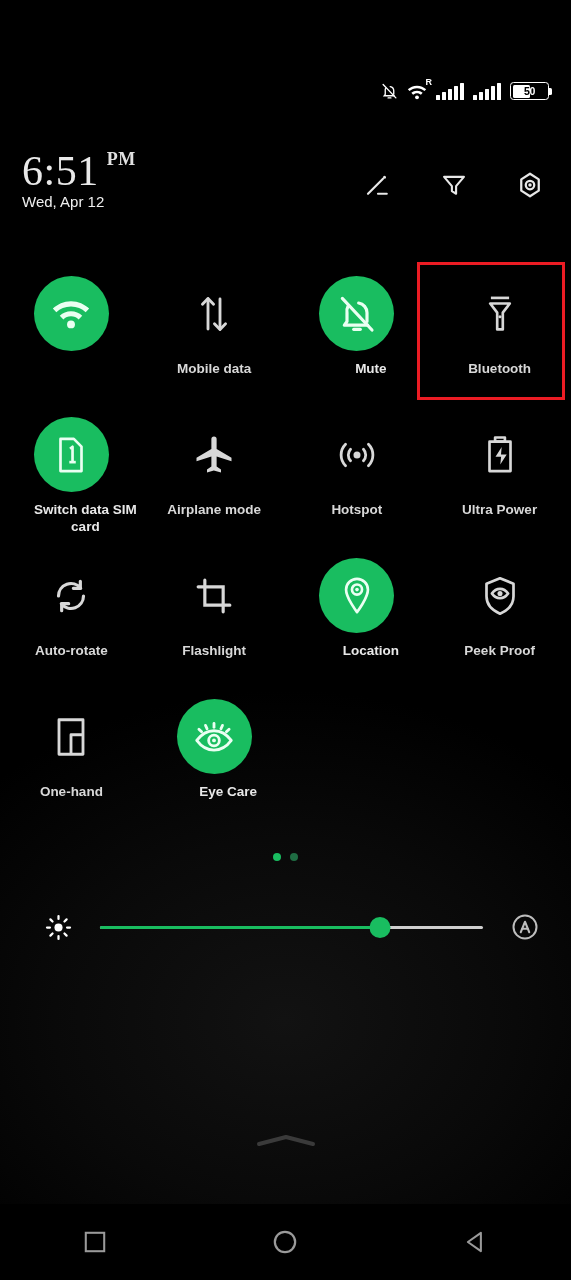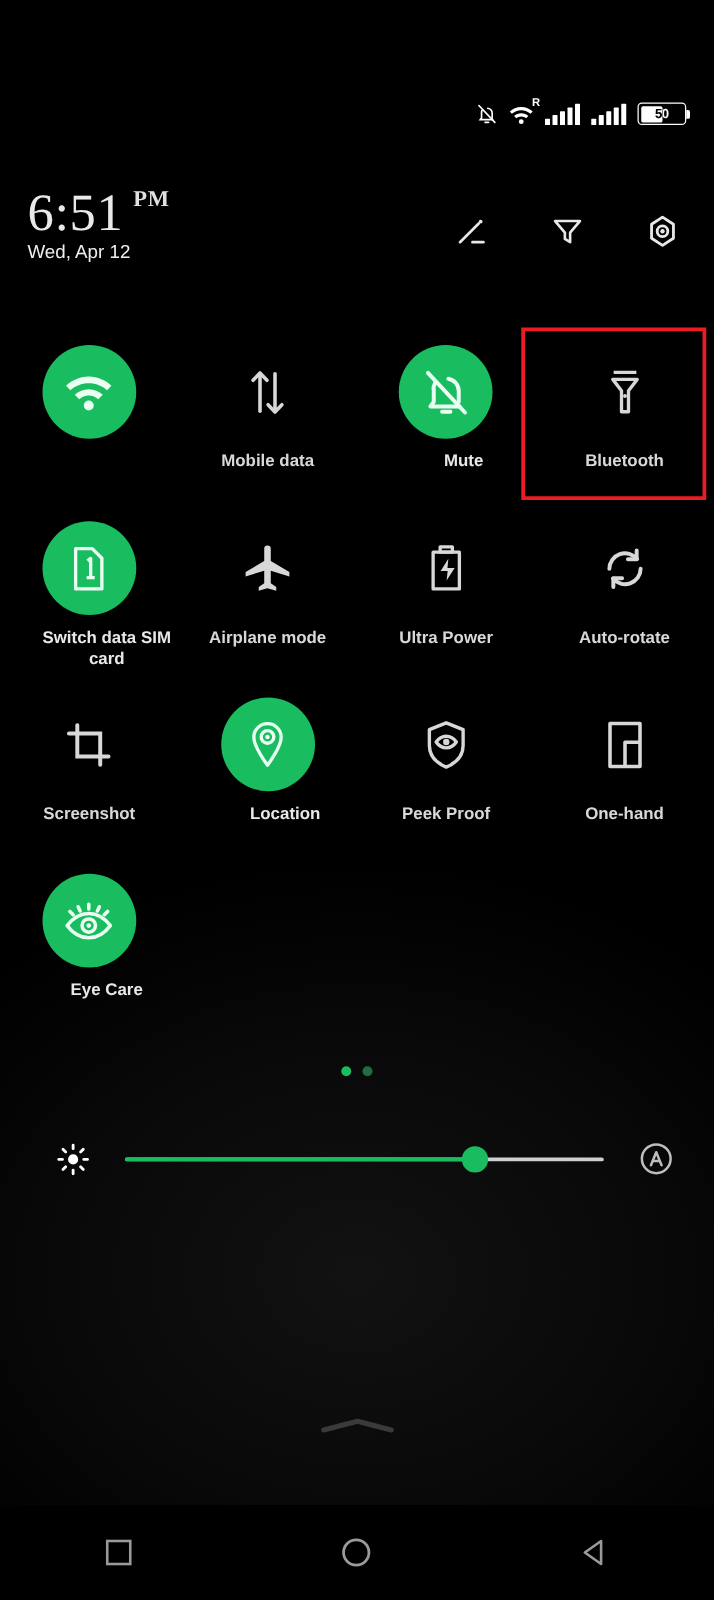--- a/index.html
+++ b/index.html
@@ -275,20 +275,32 @@
 
     <div class="tile">
       <div class="tile-ico">
         <svg width="42" height="42" viewBox="0 0 24 24" fill="#d8d8d8">
           <path d="M22 15.5v-2l-8.5-5V2.9a1.5 1.5 0 1 0-3 0V8.5L2 13.5v2l8.5-2.6v5.7L8 20.3V22l3.9-1.1L16 22v-1.7l-2.5-1.7v-5.7z"></path>
         </svg>
       </div>
       <div class="tile-label">Airplane mode</div>
     </div>
 
+    <div class="tile">
+      <div class="tile-ico">
+        <svg width="44" height="34" viewBox="0 0 30 22" fill="none" stroke="#d8d8d8" stroke-width="1.9" stroke-linecap="round">
+          <circle cx="15" cy="11" r="2.4" fill="#d8d8d8" stroke="none"></circle>
+          <path d="M10.6 7.1a5.7 5.7 0 0 0 0 7.8"></path>
+          <path d="M19.4 7.1a5.7 5.7 0 0 1 0 7.8"></path>
+          <path d="M7.2 3.7a10.3 10.3 0 0 0 0 14.6"></path>
+          <path d="M22.8 3.7a10.3 10.3 0 0 1 0 14.6"></path>
+        </svg>
+      </div>
+      <div class="tile-label">Hotspot</div>
+    </div>
 
     <div class="tile">
       <div class="tile-ico">
         <svg width="32" height="42" viewBox="0 0 22 30" fill="none" stroke="#d8d8d8" stroke-width="1.9" stroke-linejoin="round">
           <path d="M7.5 2.5h7v3h-7z"></path>
           <path d="M3.5 5.5h15v21h-15z"></path>
           <path d="M12.2 9.3l-4.4 7h4l-.6 5.4 4.6-7.1h-4.1z" fill="#d8d8d8" stroke="none"></path>
         </svg>
       </div>
       <div class="tile-label">Ultra Power</div>
@@ -306,21 +318,21 @@
       <div class="tile-label">Auto-rotate</div>
     </div>
 
     <div class="tile">
       <div class="tile-ico">
         <svg width="40" height="40" viewBox="0 0 24 24" fill="none" stroke="#d8d8d8" stroke-width="1.9" stroke-linecap="round">
           <path d="M6.5 2.5v15h15"></path>
           <path d="M2.5 6.5h15v15"></path>
         </svg>
       </div>
-      <div class="tile-label">Screenshot</div>
+      <div class="tile-label">Flashlight</div>
     </div>
 
     <div class="tile on">
       <div class="tile-ico">
         <svg width="34" height="42" viewBox="0 0 24 30" fill="none" stroke="#eafff2" stroke-width="1.9" stroke-linejoin="round">
           <path d="M12 2.8c-4.3 0-7.8 3.4-7.8 7.7 0 5.8 7.8 16 7.8 16s7.8-10.2 7.8-16c0-4.3-3.5-7.7-7.8-7.7z"></path>
           <circle cx="12" cy="10.4" r="3.6"></circle>
           <circle cx="12" cy="10.4" r="1.3" fill="#eafff2" stroke="none"></circle>
         </svg>
       </div>

